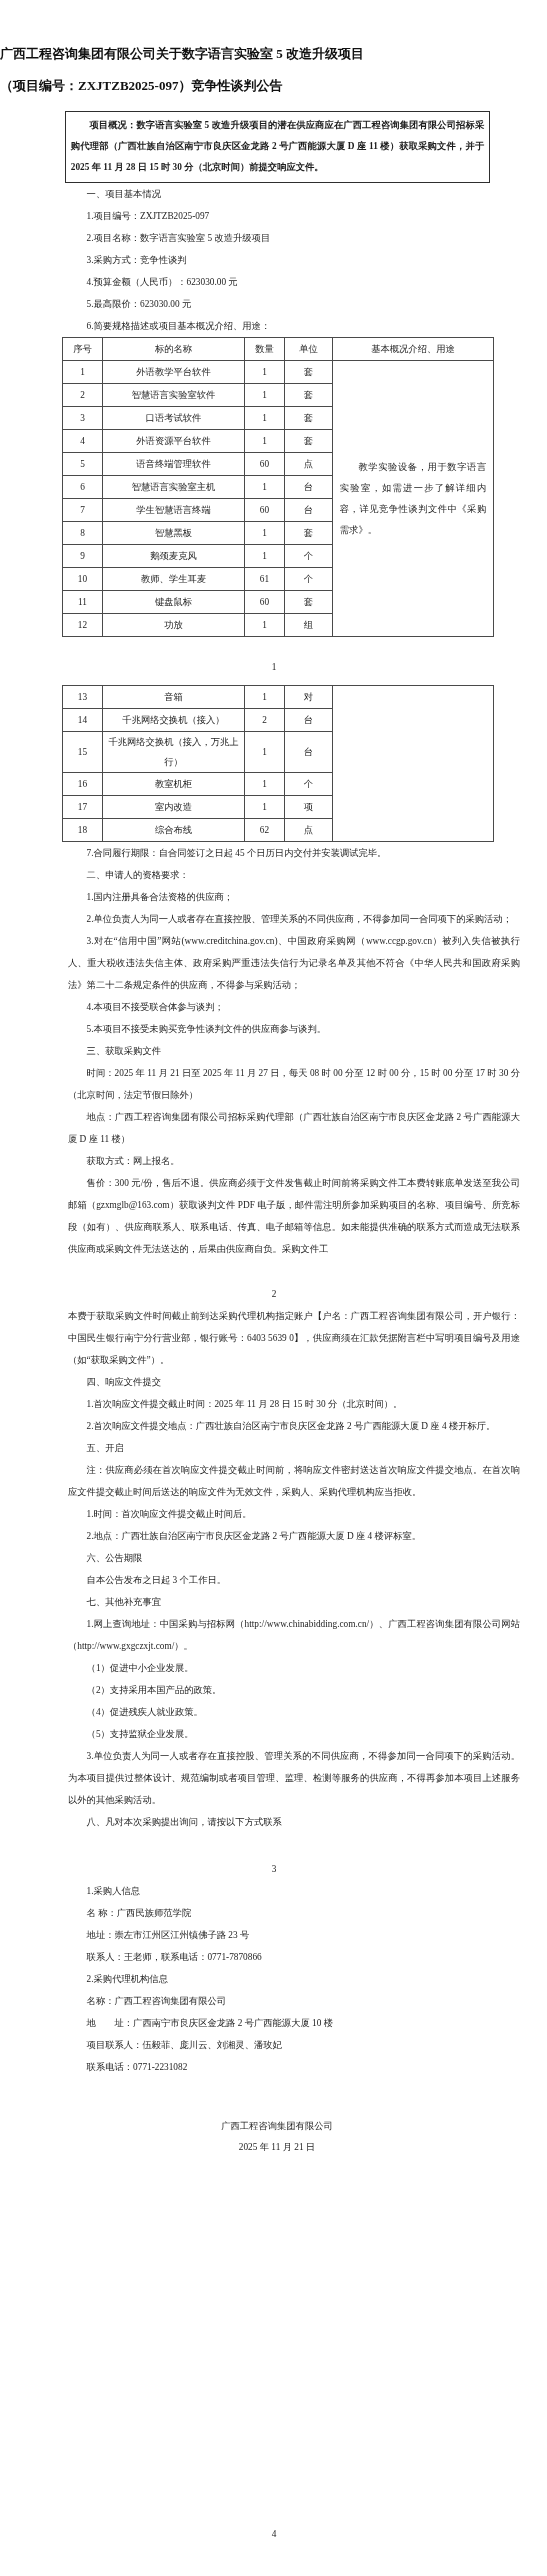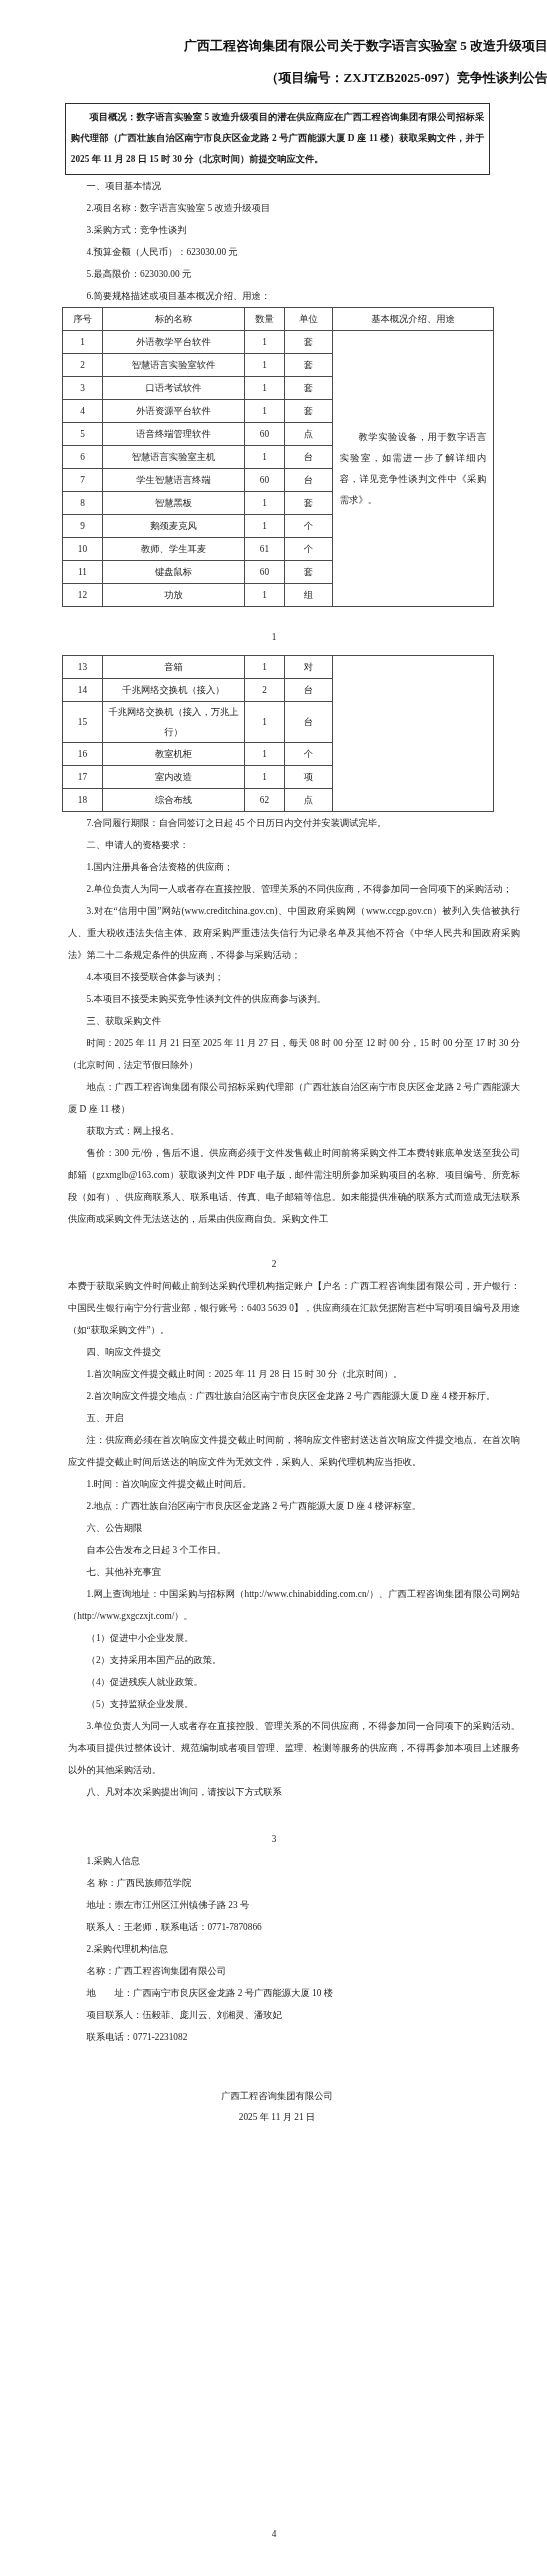--- a/index.html
+++ b/index.html
@@ -7,22 +7,22 @@
     position:relative;
     width:548px; height:2576px;
     margin:0 auto;
     background:#ffffff;
     color:#1c1c1c;
     font-family:"Liberation Serif","DejaVu Serif",serif;
     font-size:9.3px;
     overflow:hidden;
   }
   .title {
-    padding-top:30px;
-    text-align:right;
+    padding-top:38px;
+    text-align:left;
     font-weight:bold;
     font-size:13px;
     line-height:31.5px;
     color:#111;
   }
   .overview-box {
     margin:10.3px 58px 0 65px;
     border:1.4px solid #2e2e2e;
     padding:2.7px 4.8px 4.1px 4.8px;
   }
@@ -86,20 +86,21 @@
     <div>广西工程咨询集团有限公司关于数字语言实验室 5 改造升级项目</div>
     <div>（项目编号：ZXJTZB2025-097）竞争性谈判公告</div>
   </div>
 
   <div class="overview-box">
     <p>项目概况：数字语言实验室 5 改造升级项目的潜在供应商应在广西工程咨询集团有限公司招标采购代理部（广西壮族自治区南宁市良庆区金龙路 2 号广西能源大厦 D 座 11 楼）获取采购文件，并于 2025 年 11 月 28 日 15 时 30 分（北京时间）前提交响应文件。</p>
   </div>
 
   <div class="bodytext">
     <p class="line">一、项目基本情况</p>
+    <p class="line">1.项目编号：ZXJTZB2025-097</p>
     <p class="line">2.项目名称：数字语言实验室 5 改造升级项目</p>
     <p class="line">3.采购方式：竞争性谈判</p>
     <p class="line">4.预算金额（人民币）：623030.00 元</p>
     <p class="line">5.最高限价：623030.00 元</p>
     <p class="line">6.简要规格描述或项目基本概况介绍、用途：</p>
   </div>
 
   <table class="doc-table">
     <colgroup>
         <col style="width:40px">

